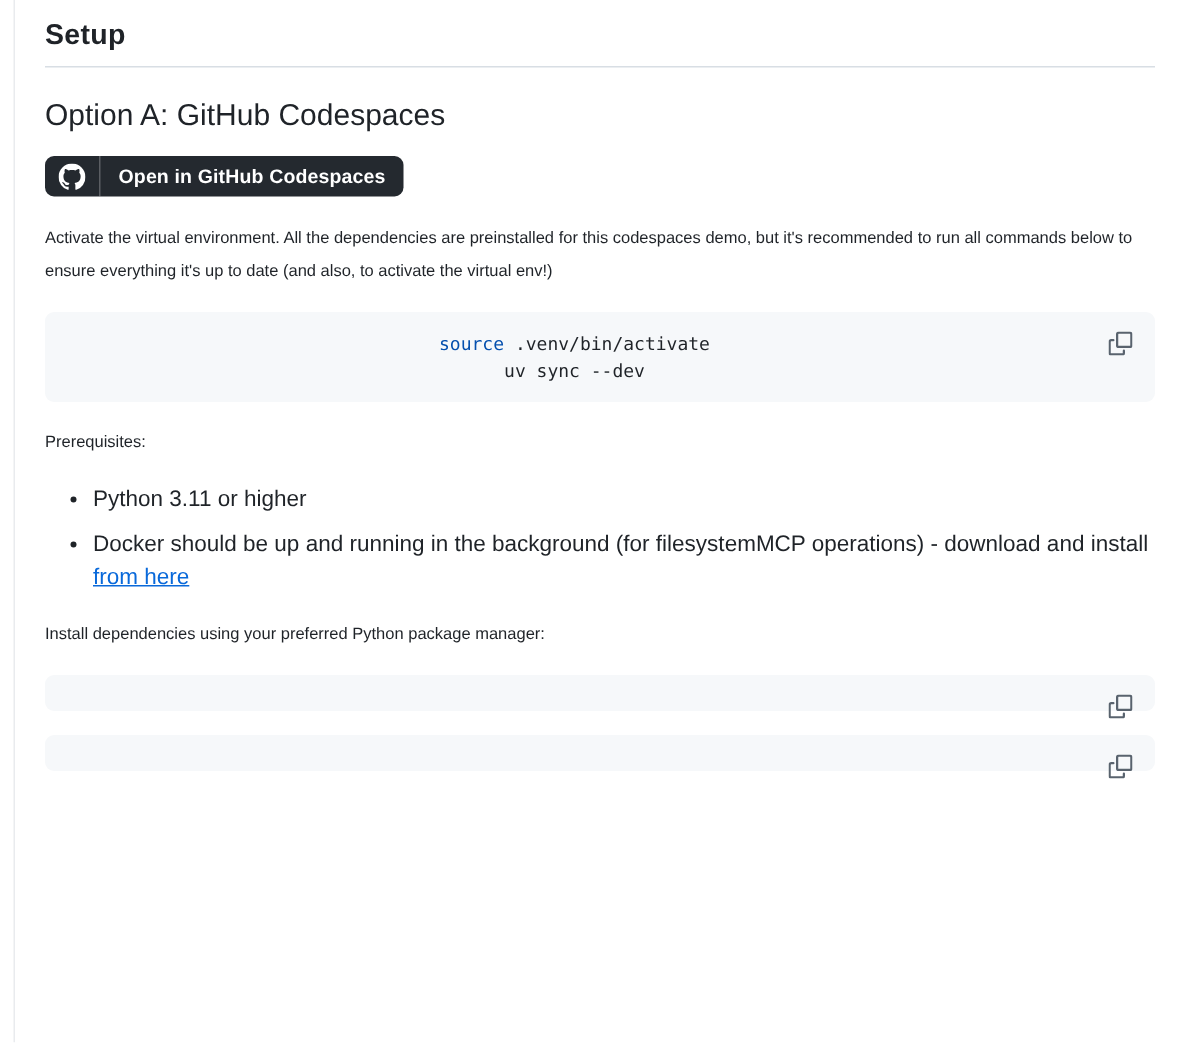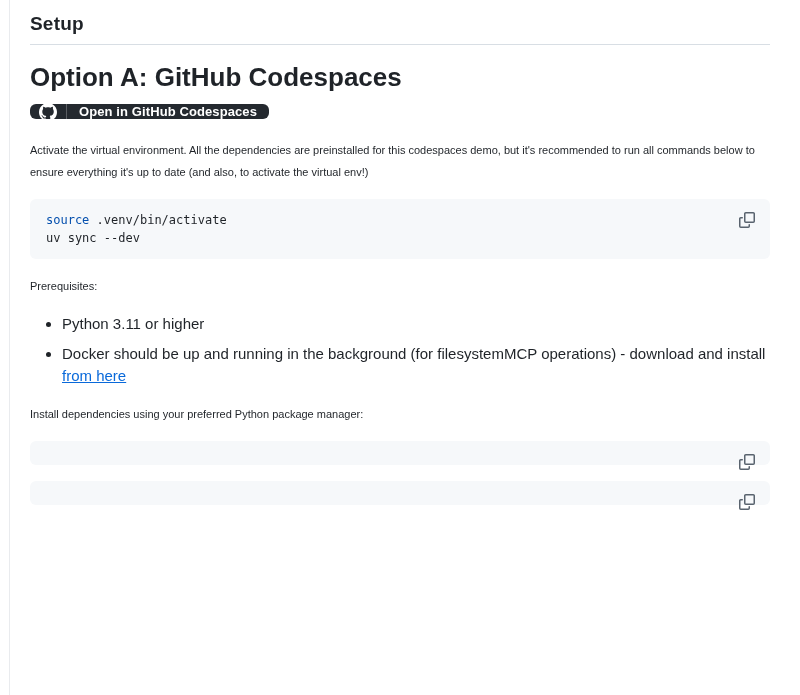--- a/index.html
+++ b/index.html
@@ -24,30 +24,30 @@
   }
   .content{
     position:absolute;left:30px;top:10px;width:740px;
   }
   h2.section-title{
     font-size:19px;line-height:28px;font-weight:700;
     padding-bottom:6px;border-bottom:1px solid var(--border);
     margin-bottom:16px;letter-spacing:.2px;
   }
   h3.sub-title{
-    font-size:26px;line-height:25px;font-weight:700;
+    font-size:20px;line-height:25px;font-weight:400;
     margin-top:20px;margin-bottom:14px;
   }
   p.body-text{
     font-size:11px;line-height:22px;margin-bottom:16px;
   }
   p.bold-label{font-weight:400;}
   .badge-row{margin-bottom:16px;}
   a.codespaces-badge{
-    display:inline-flex;align-items:stretch;height:15px;
+    display:inline-flex;align-items:stretch;height:27px;
     background:var(--badge-bg);color:var(--badge-text);
     border-radius:6px;text-decoration:none;overflow:hidden;
     cursor:pointer;
   }
   .badge-logo-seg{
     display:flex;align-items:center;justify-content:center;
     width:37px;border-right:1px solid rgba(255,255,255,.25);
   }
   .badge-logo-seg svg{display:block;}
   .badge-label{
@@ -55,21 +55,21 @@
     font-size:13px;font-weight:700;letter-spacing:.1px;white-space:nowrap;
   }
   ul.prereq-list{
     margin:0 0 16px 0;padding-left:32px;font-size:15px;line-height:22px;
   }
   ul.prereq-list li{margin-bottom:8px;}
   ul.prereq-list li:last-child{margin-bottom:0;}
   a.inline-link{color:var(--link);text-decoration:underline;cursor:pointer;}
   .code-block{
     position:relative;background:var(--code-bg);border-radius:6px;
-    padding:12px 50px 12px 16px;margin-bottom:16px;
+    padding:12px 50px 12px 16px;margin-bottom:16px;text-align:center;
   }
   .code-block pre{
     font-family:"DejaVu Sans Mono","Liberation Mono",monospace;
     font-size:12px;line-height:18px;color:var(--text);
     white-space:pre;overflow:hidden;
   }
   .tok-keyword{color:var(--code-keyword);}
   .copy-button{
     position:absolute;top:10px;right:12px;width:22px;height:22px;
     display:flex;align-items:center;justify-content:center;

